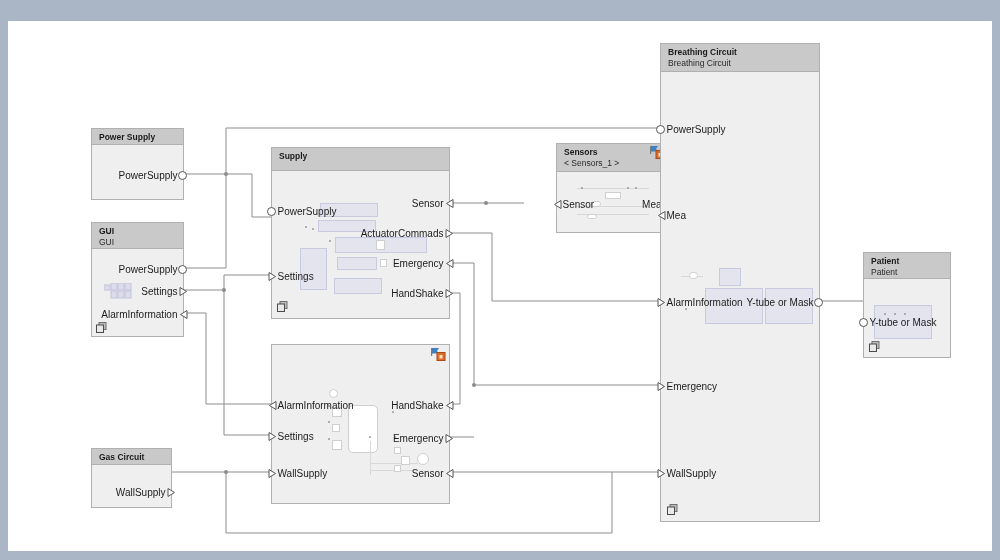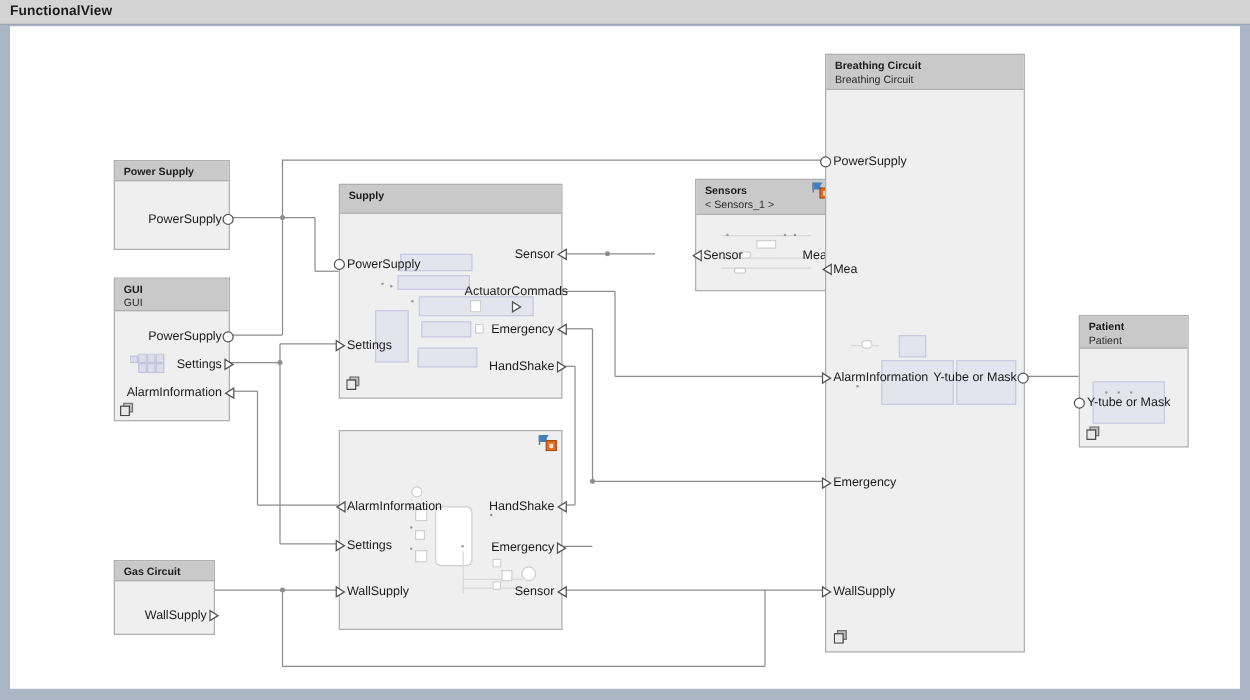--- a/index.html
+++ b/index.html
@@ -82,23 +82,20 @@
   }
   .badge-tr{position:absolute;width:16px;height:14px;}
 
   .grid-icon{position:absolute;width:28px;height:16px;}
 </style>
 </head>
 <body>
 
 <div id="window">
 
-  <div id="titlebar">
-    <div class="t">FunctionalView</div>
-  </div>
 
   <div id="canvas">
 
     <svg id="wires" viewBox="0 0 984 530">
 
       <path class="wire" d="M176 153 L244 153"></path>
       <path class="wire" d="M244 153 L244 196"></path>
       <path class="wire" d="M244 196 L263 196"></path>
 
       <path class="wire" d="M218 153 L218 107 L652 107"></path>
@@ -249,21 +246,21 @@
         <span class="plbl">Settings</span>
       </div>
       <div class="port right" style="right:-5.5px;top:49px;">
         <span class="plbl">Sensor</span>
         <span class="tri">
           <svg width="11" height="11" viewBox="0 0 11 11">
               <path d="M9 1.5 L2.5 5.5 L9 9.5 Z" fill="#fff" stroke="#555" stroke-width="1"></path>
             </svg>
         </span>
       </div>
-      <div class="port right" style="right:-5.5px;top:79px;flex-direction:column;">
+      <div class="port right" style="right:-5.5px;top:79px;">
         <span class="plbl">ActuatorCommads</span>
         <span class="tri">
           <svg width="11" height="11" viewBox="0 0 11 11">
               <path d="M2 1.5 L8.5 5.5 L2 9.5 Z" fill="#fff" stroke="#555" stroke-width="1"></path>
             </svg>
         </span>
       </div>
       <div class="port right" style="right:-5.5px;top:109px;">
         <span class="plbl">Emergency</span>
         <span class="tri">

